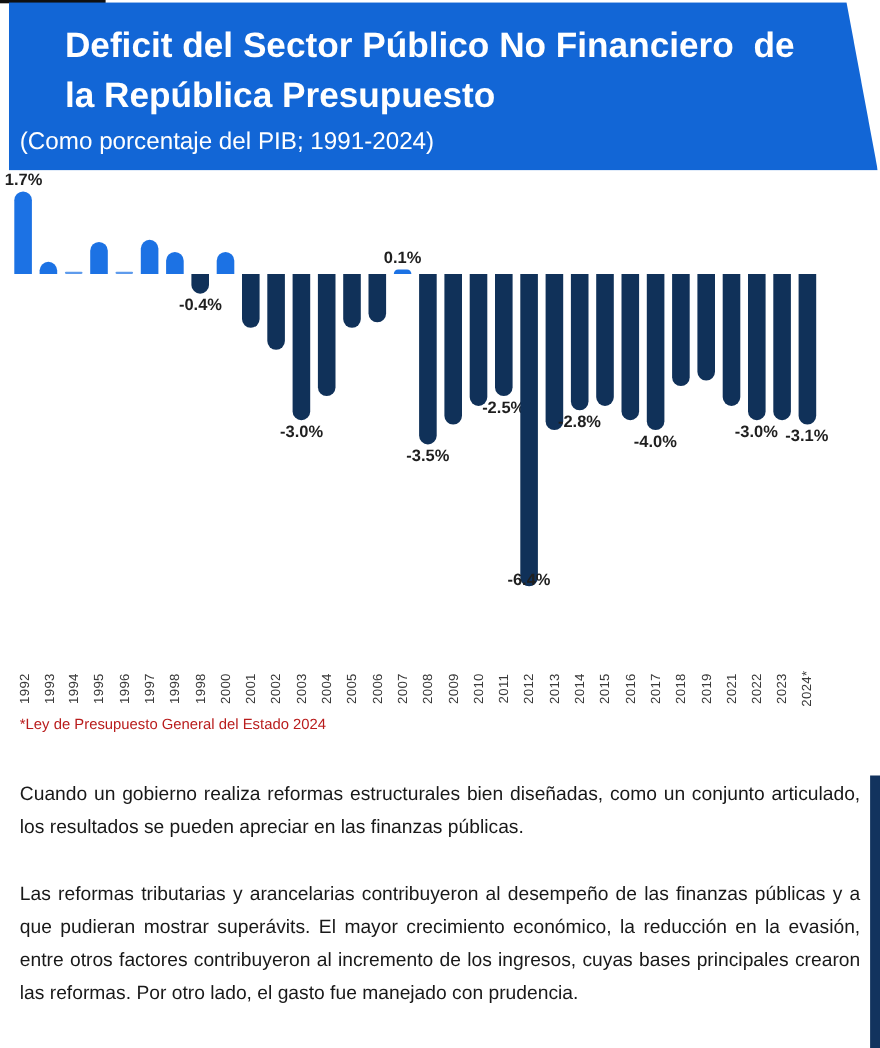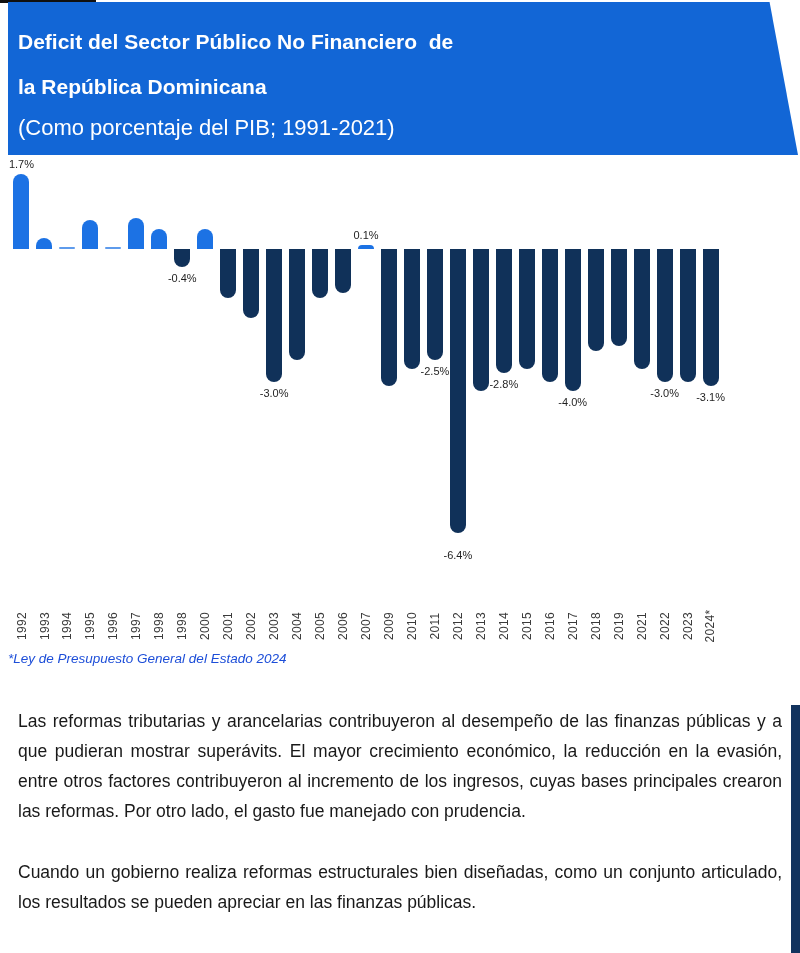--- a/index.html
+++ b/index.html
@@ -10,66 +10,66 @@
   }
   
   .topline{position:absolute;left:0;top:0;width:96px;height:3px;background:#101010;}
   .banner{
     position:absolute;left:8px;top:2px;width:790px;height:153px;
     background:#1266D6;
     clip-path:polygon(0 0, 96.4% 0, 100% 100%, 0 100%);
     color:#ffffff;box-sizing:border-box;padding:17px 0 0 10px;
   }
   .banner .title-line{
-    font-size:21px;font-weight:700;line-height:45px;white-space:pre;letter-spacing:0px;
+    font-size:32px;font-weight:700;line-height:45px;white-space:pre;letter-spacing:0px;margin-left:41px;
   }
   .banner .subtitle{
     font-size:22px;font-weight:400;margin-top:6px;white-space:pre;
   }
   
   .chart{position:absolute;left:0;top:155px;width:800px;height:500px;}
   .cols{position:absolute;left:10px;top:0;width:781px;height:500px;display:flex;}
   .col{position:relative;flex:0 0 auto;width:22.97px;height:100%;}
   .bar{position:absolute;left:50%;margin-left:-8px;width:16px;}
   .bar.pos{border-radius:8px 8px 0 0;}
   .bar.neg{border-radius:0 0 8px 8px;}
   .bar.tiny{border-radius:2px;}
   .val-label{
     position:absolute;left:50%;transform:translateX(-50%);
-    font-size:11px;color:#1F1F1F;white-space:nowrap;line-height:14px;
+    font-size:15px;color:#1F1F1F;white-space:nowrap;line-height:14px;font-weight:bold;
   }
   .year{
     position:absolute;left:0;top:447px;width:100%;height:48px;
     display:flex;align-items:center;justify-content:center;
   }
   .year span{
     display:inline-block;transform:rotate(-90deg);
     font-size:12px;color:#3A3A3A;white-space:nowrap;letter-spacing:0.3px;
   }
   
-  .footnotes{position:absolute;left:8px;top:648px;width:764px;color:#1d4ed8;font-style:italic;}
+  .footnotes{position:absolute;left:18px;top:648px;width:764px;color:#b91c1c;}
   .footnote{font-size:13.5px;line-height:21px;}
   .footnote .bold{font-weight:700;}
   
   .bodytext{position:absolute;left:18px;top:706px;width:764px;color:#191919;}
   .bodytext p{
     margin:0 0 31px 0;font-size:17.5px;line-height:30px;text-align:justify;
   }
   
   .edge-stripe{position:absolute;left:791px;top:705px;width:9px;height:248px;background:#12335E;}
 </style>
 </head>
 <body>
 
 <div class="topline"></div>
 
 <div class="banner">
   <div class="title-line">Deficit del Sector Público No Financiero  de</div>
-  <div class="title-line">la República Dominicana</div>
-  <div class="subtitle">(Como porcentaje del PIB; 1991-2021)</div>
+  <div class="title-line">la República Presupuesto</div>
+  <div class="subtitle">(Como porcentaje del PIB; 1991-2024)</div>
 </div>
 
 <div class="chart">
   <div class="cols" id="chart-columns">
       <div class="col">
         <div class="bar pos" style="height: 75.31px; top: 18.69px; background: rgb(28, 114, 228);"></div>
         <div class="val-label" style="color: rgb(31, 31, 31); top: 1.69px;">1.7%</div>
         <div class="year">
           <span style="color: rgb(58, 58, 58);">1992</span>
         </div>
@@ -161,41 +161,48 @@
         </div>
       </div>
       <div class="col">
         <div class="bar pos" style="height: 4.43px; top: 89.57px; background: rgb(28, 114, 228);"></div>
         <div class="val-label" style="color: rgb(31, 31, 31); top: 72.57px;">0.1%</div>
         <div class="year">
           <span style="color: rgb(58, 58, 58);">2007</span>
         </div>
       </div>
       <div class="col">
+        <div class="bar neg" style="height: 155.05px; top: 94px; background: rgb(16, 49, 89);"></div>
+        <div class="val-label" style="color: rgb(31, 31, 31); top: 253.05px;">-3.5%</div>
+        <div class="year">
+          <span style="color: rgb(58, 58, 58);">2008</span>
+        </div>
+      </div>
+      <div class="col">
         <div class="bar neg" style="height: 137.33px; top: 94px; background: rgb(16, 49, 89);"></div>
         <div class="year">
           <span style="color: rgb(58, 58, 58);">2009</span>
         </div>
       </div>
       <div class="col">
         <div class="bar neg" style="height: 119.61px; top: 94px; background: rgb(16, 49, 89);"></div>
         <div class="year">
           <span style="color: rgb(58, 58, 58);">2010</span>
         </div>
       </div>
       <div class="col">
         <div class="bar neg" style="height: 110.75px; top: 94px; background: rgb(16, 49, 89);"></div>
         <div class="val-label" style="color: rgb(31, 31, 31); top: 208.75px;">-2.5%</div>
         <div class="year">
           <span style="color: rgb(58, 58, 58);">2011</span>
         </div>
       </div>
       <div class="col">
         <div class="bar neg" style="height: 283.52px; top: 94px; background: rgb(16, 49, 89);"></div>
-        <div class="val-label" style="color: rgb(31, 31, 31); top: 393px;">-6.4%</div>
+        <div class="val-label" style="color: rgb(31, 31, 31); top: 366px;">-6.4%</div>
         <div class="year">
           <span style="color: rgb(58, 58, 58);">2012</span>
         </div>
       </div>
       <div class="col">
         <div class="bar neg" style="height: 141.76px; top: 94px; background: rgb(16, 49, 89);"></div>
         <div class="year">
           <span style="color: rgb(58, 58, 58);">2013</span>
         </div>
       </div>
@@ -264,17 +271,17 @@
         </div>
       </div>
     </div>
 </div>
 
 <div class="footnotes">
   <div class="footnote">*Ley de Presupuesto General del Estado 2024</div>
 </div>
 
 <div class="bodytext">
+  <p>Cuando un gobierno realiza reformas estructurales bien diseñadas, como un conjunto articulado, los resultados se pueden apreciar en las finanzas públicas.</p>
   <p>Las reformas tributarias y arancelarias contribuyeron al desempeño de las finanzas públicas y a que pudieran mostrar superávits. El mayor crecimiento económico, la reducción en la evasión, entre otros factores contribuyeron al incremento de los ingresos, cuyas bases principales crearon las reformas. Por otro lado, el gasto fue manejado con prudencia.</p>
-  <p>Cuando un gobierno realiza reformas estructurales bien diseñadas, como un conjunto articulado, los resultados se pueden apreciar en las finanzas públicas.</p>
 </div>
 
 <div class="edge-stripe"></div>
 
 </body></html>

